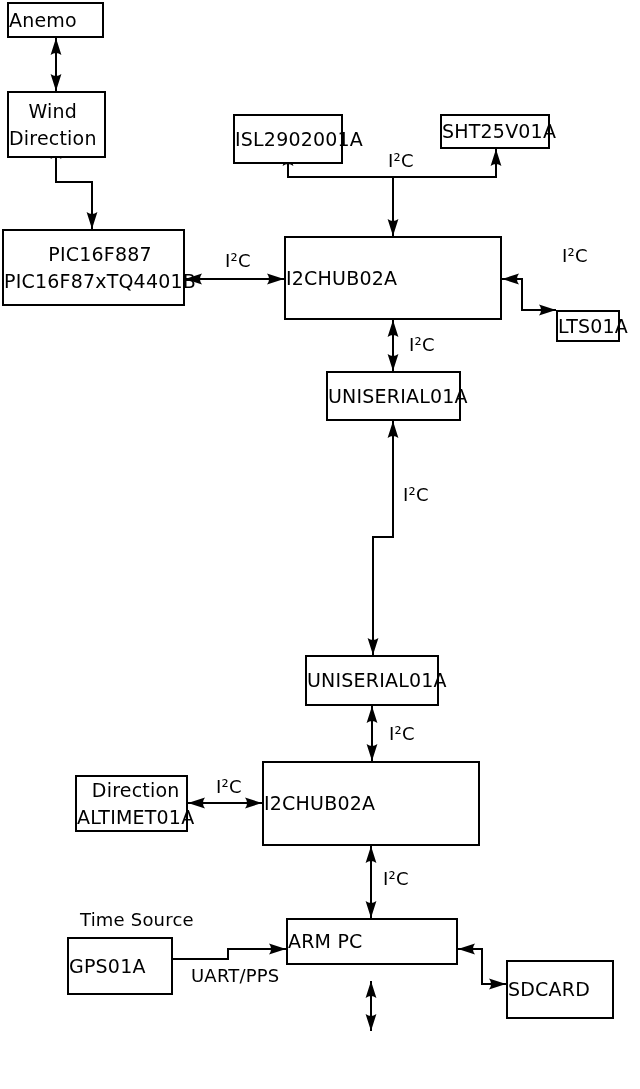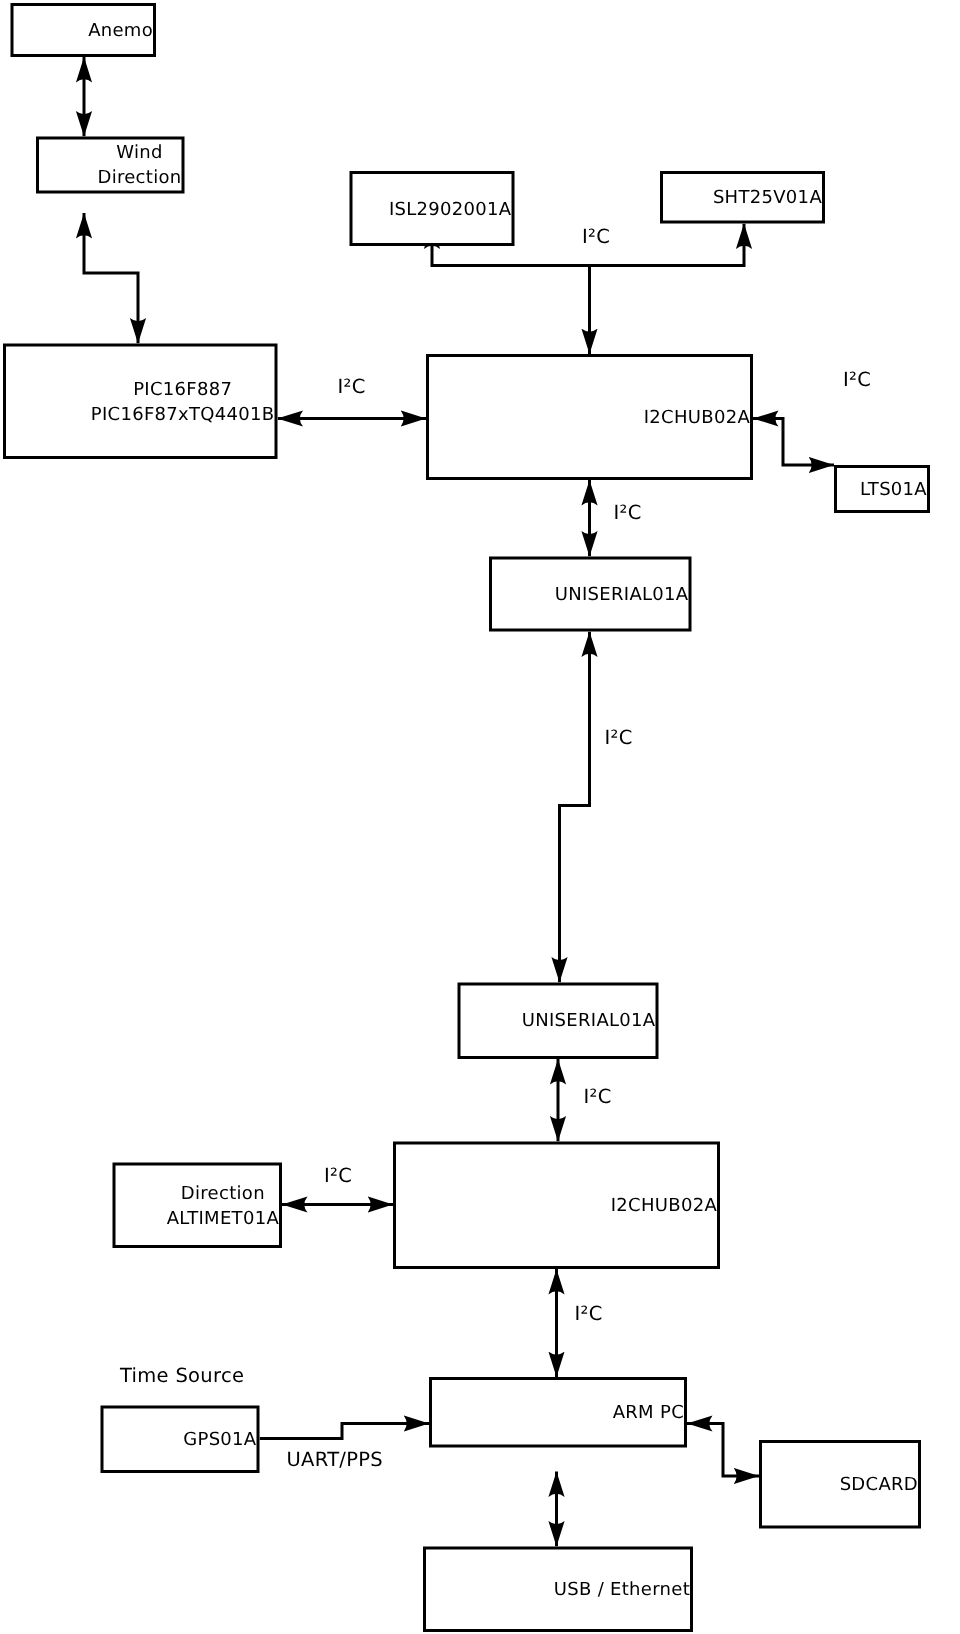--- a/index.html
+++ b/index.html
@@ -23,32 +23,32 @@
     width: 640px;
     height: 1089px;
   }
   .box {
     position: absolute;
     box-sizing: border-box;
     background: #ffffff;
     border: 2px solid #000000;
     display: flex;
     align-items: center;
-    justify-content: flex-end;
+    justify-content: flex-start;
     text-align: center;
-    font-size: 12px;
+    font-size: 19px;
     line-height: 1.4;
   }
   .box-label {
     white-space: pre-line;
     letter-spacing: 0.2px;
   }
   .edge-label {
     position: absolute;
-    font-size: 13px;
+    font-size: 18px;
     line-height: 1;
     letter-spacing: 0.2px;
     white-space: nowrap;
   }
 </style>
 </head>
 <body>
 
 <div id="canvas">
 
@@ -75,21 +75,21 @@
     <path d="M371 846 V918" fill="none" stroke="#000000" stroke-width="2" marker-start="url(#ah-rev)" marker-end="url(#ah)"></path>
     <path d="M173 959 H228 V949 H286" fill="none" stroke="#000000" stroke-width="2" marker-end="url(#ah)"></path>
     <path d="M458 949 H482 V984 H506" fill="none" stroke="#000000" stroke-width="2" marker-start="url(#ah-rev)" marker-end="url(#ah)"></path>
     <path d="M371 981 V1031" fill="none" stroke="#000000" stroke-width="2" marker-start="url(#ah-rev)" marker-end="url(#ah)"></path>
   </svg>
 
   <div class="box" style="left:7px; top:2px; width:97px; height:36px">
     <span class="box-label">Anemo</span>
   </div>
 
-  <div class="box" style="left:24px; top:91px; width:99px; height:38px">
+  <div class="box" style="left:7px; top:91px; width:99px; height:67px">
     <span class="box-label">Wind
 Direction</span>
   </div>
 
   <div class="box" style="left:2px; top:229px; width:183px; height:77px">
     <span class="box-label">PIC16F887
 PIC16F87xTQ4401B</span>
   </div>
 
   <div class="box" style="left:233px; top:114px; width:110px; height:50px">
@@ -118,35 +118,32 @@
 
   <div class="box" style="left:262px; top:761px; width:218px; height:85px">
     <span class="box-label">I2CHUB02A</span>
   </div>
 
   <div class="box" style="left:75px; top:775px; width:113px; height:57px">
     <span class="box-label">Direction
 ALTIMET01A</span>
   </div>
 
-  <div class="box" style="left:67px; top:937px; width:106px; height:45px">
+  <div class="box" style="left:67px; top:937px; width:106px; height:58px">
     <span class="box-label">GPS01A</span>
   </div>
 
   <div class="box" style="left:286px; top:918px; width:172px; height:47px">
     <span class="box-label">ARM PC</span>
   </div>
 
   <div class="box" style="left:506px; top:960px; width:108px; height:59px">
     <span class="box-label">SDCARD</span>
   </div>
 
-  <div class="box" style="left:282px; top:1031px; width:180px; height:57px">
-    <span class="box-label">USB / Ethernet</span>
-  </div>
 
   <div class="edge-label" style="left:388px; top:152px">I²C</div>
   <div class="edge-label" style="left:225px; top:252px">I²C</div>
   <div class="edge-label" style="left:562px; top:247px">I²C</div>
   <div class="edge-label" style="left:409px; top:336px">I²C</div>
   <div class="edge-label" style="left:403px; top:486px">I²C</div>
   <div class="edge-label" style="left:389px; top:725px">I²C</div>
   <div class="edge-label" style="left:216px; top:778px">I²C</div>
   <div class="edge-label" style="left:383px; top:870px">I²C</div>
   <div class="edge-label" style="left:80px; top:911px">Time Source</div>

